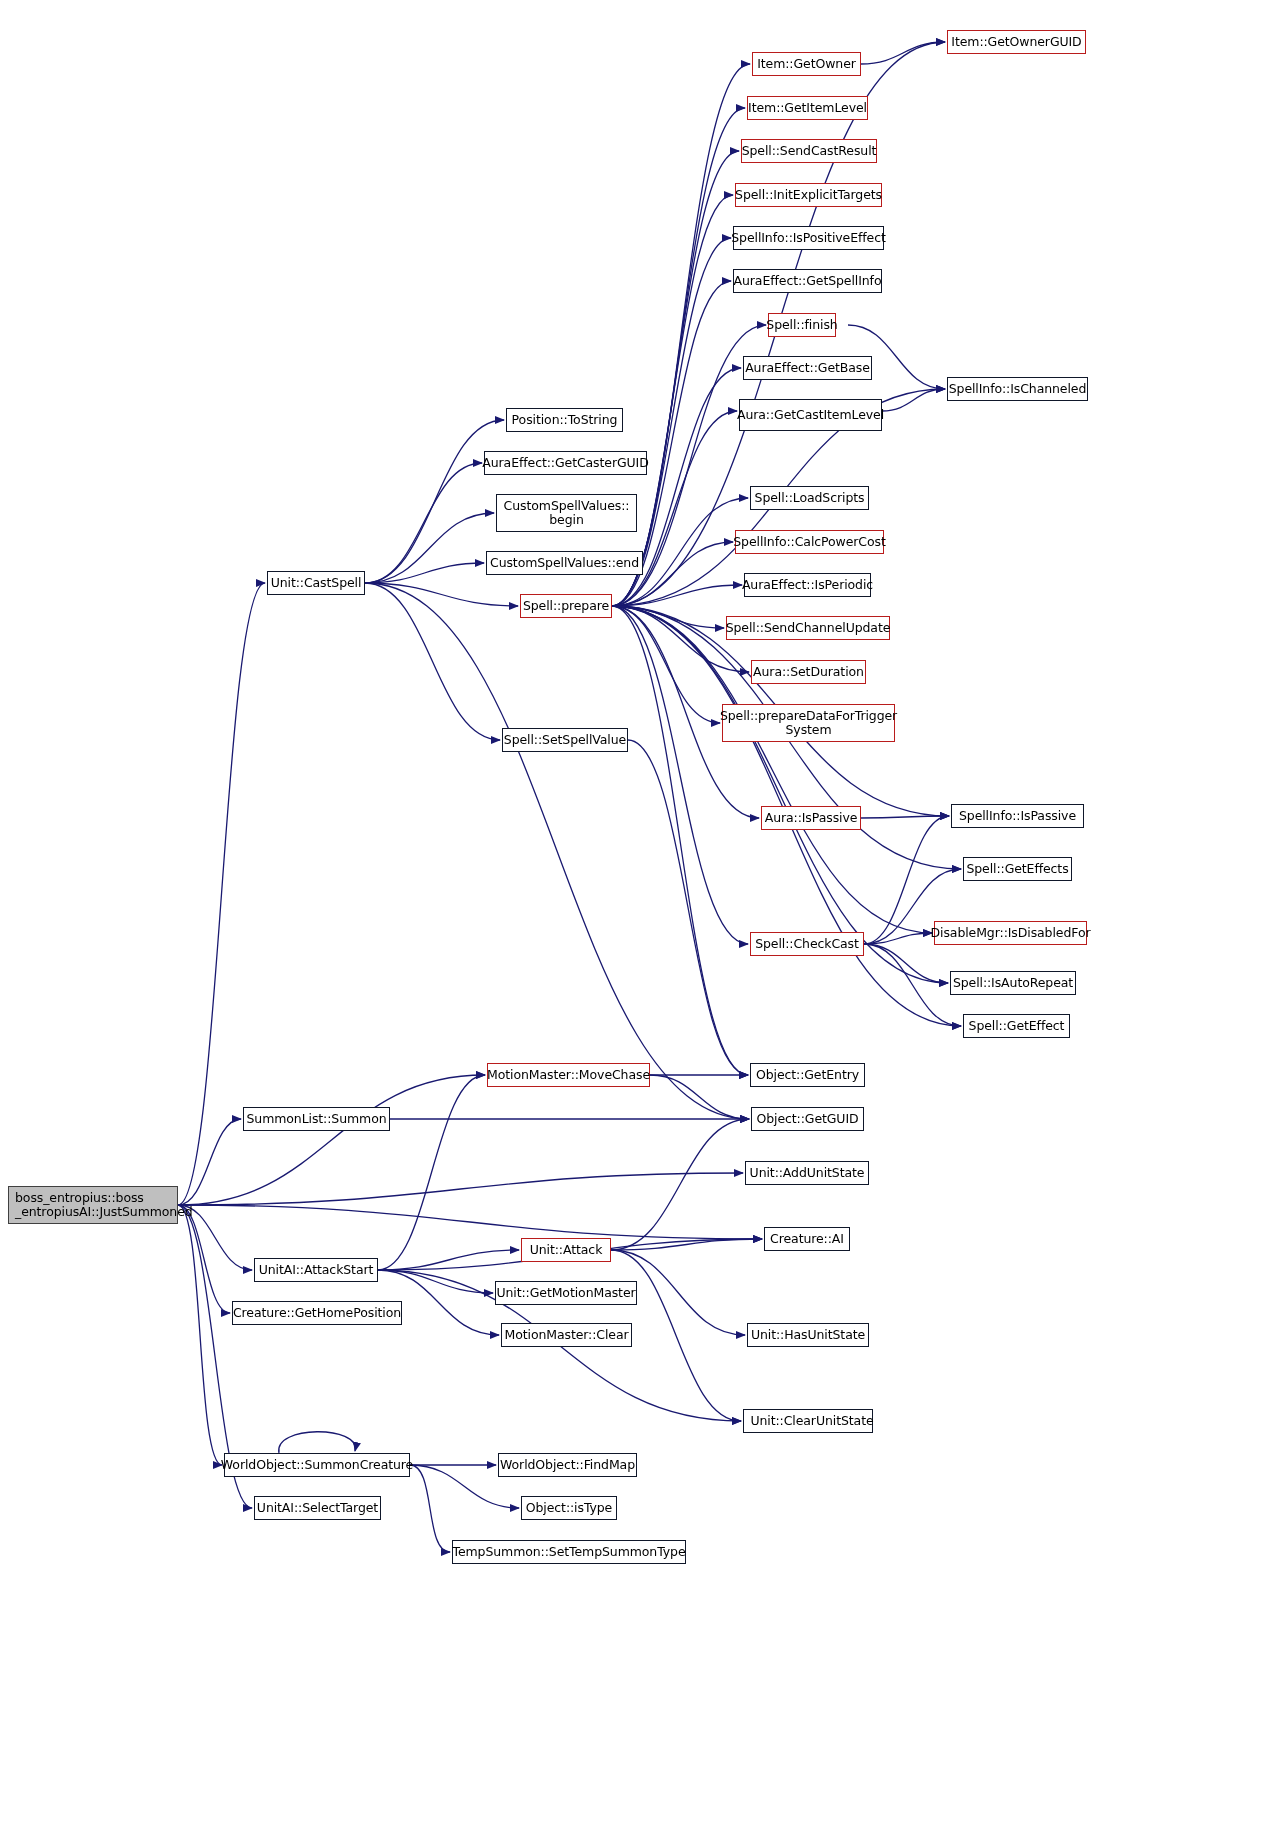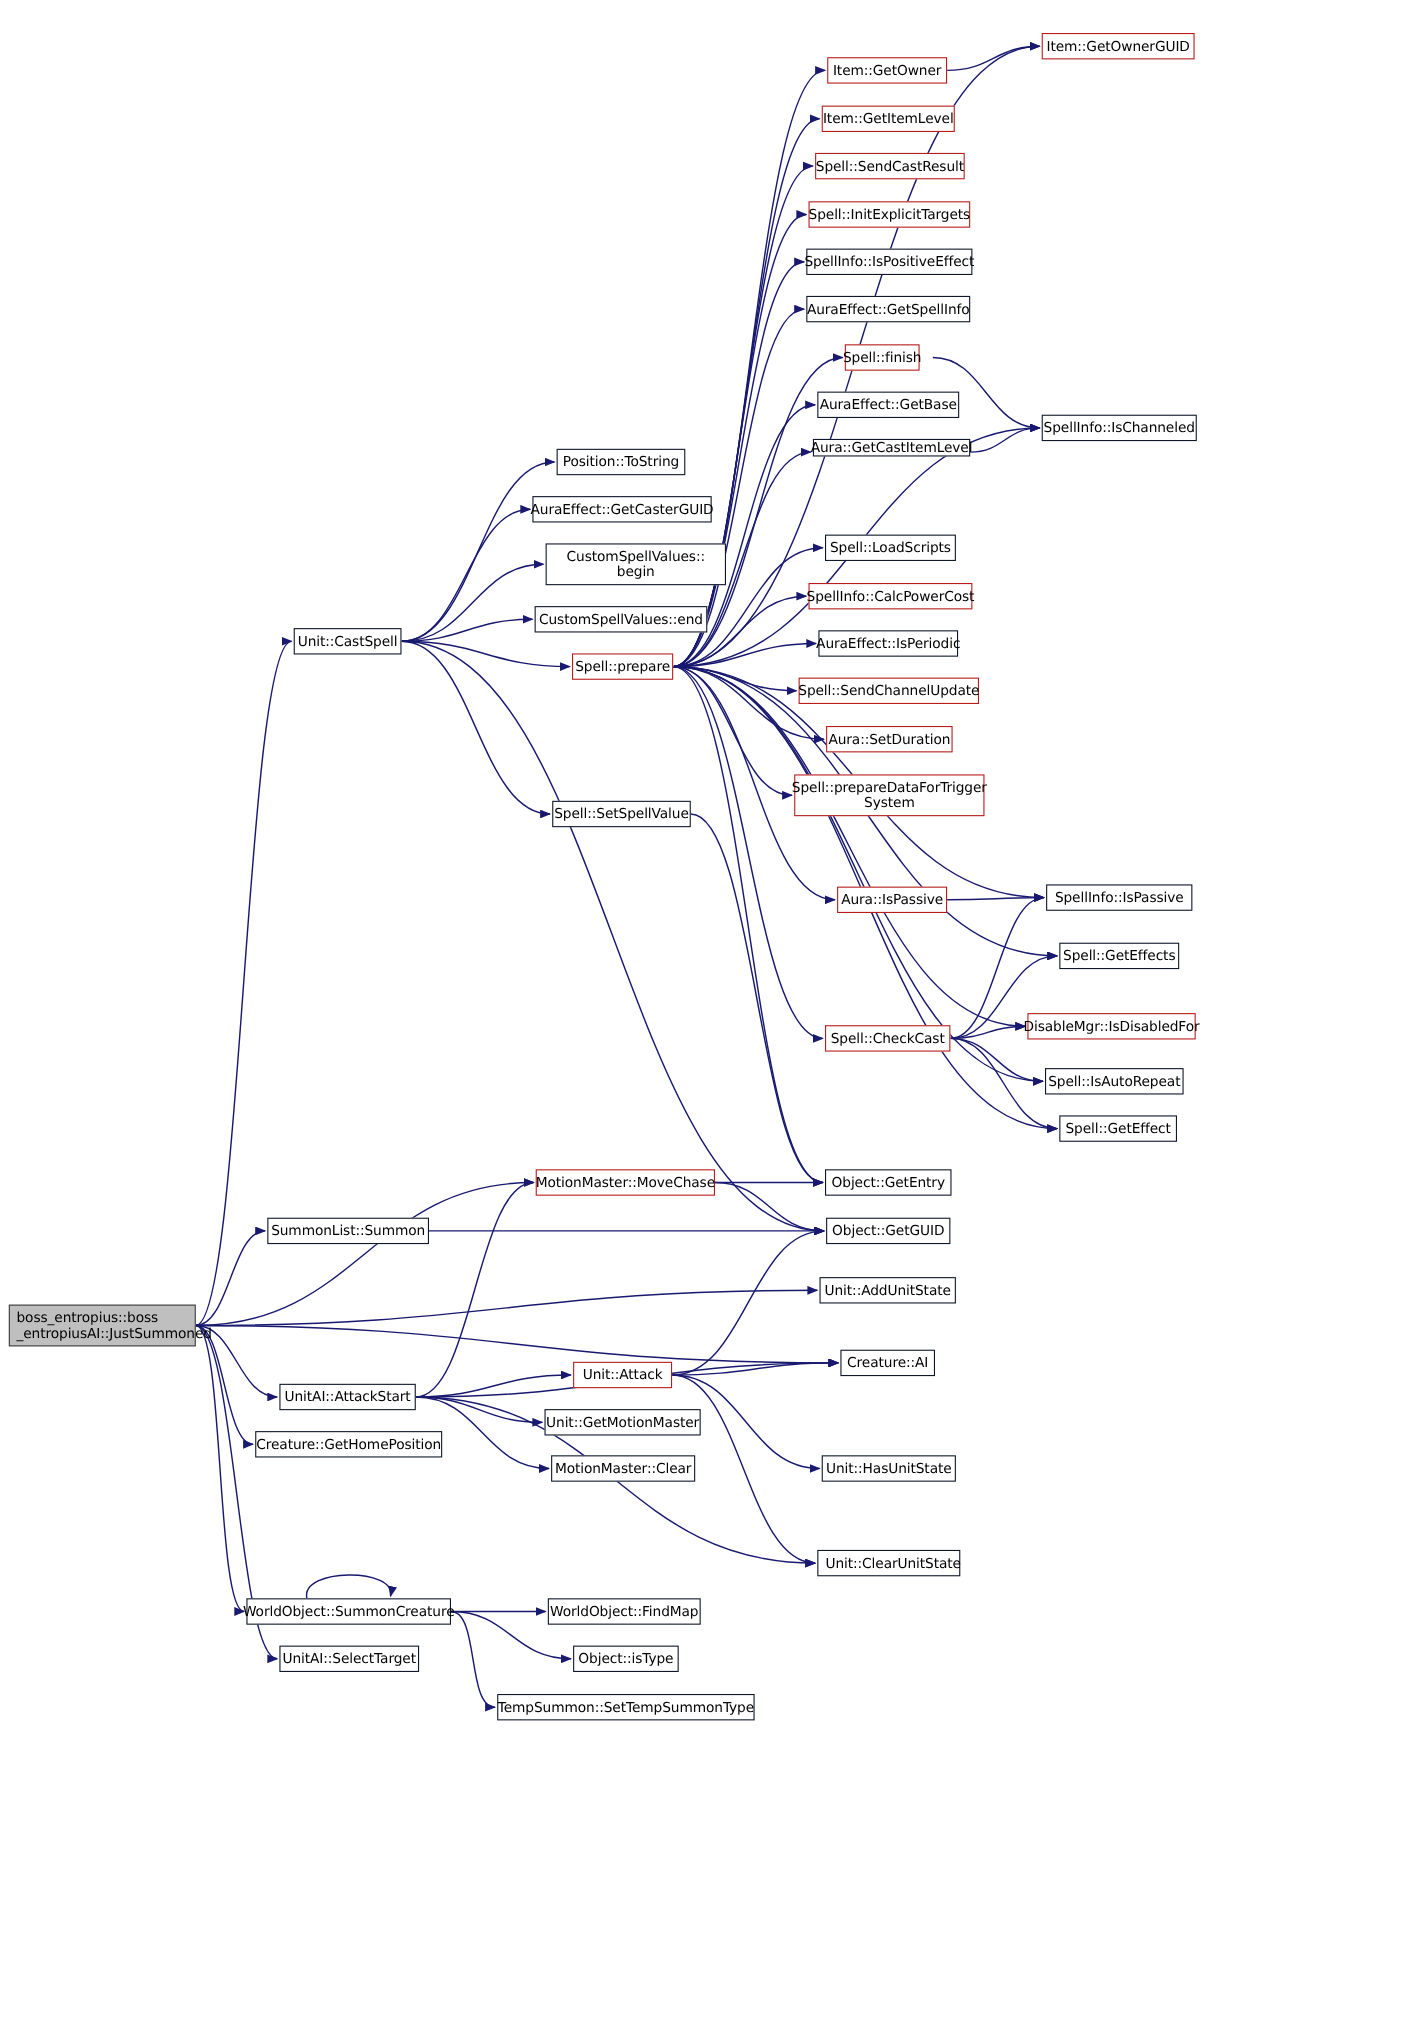--- a/index.html
+++ b/index.html
@@ -132,35 +132,35 @@
         <path d="M410,1465 C462.32,1465 466.68,1508 519,1508" marker-end="url(#arrow)"></path>
         <path d="M410,1465 C436,1465 424,1552 450,1552" marker-end="url(#arrow)"></path>
       </g>
   </svg>
   <div id="node-layer">
       <div class="node root" style="left: 8px; top: 1186px; width: 170px; height: 38px;">boss_entropius::boss
 _entropiusAI::JustSummoned</div>
       <div class="node" style="left: 267px; top: 571px; width: 98px; height: 24px;">Unit::CastSpell</div>
       <div class="node" style="left: 506px; top: 408px; width: 117px; height: 24px;">Position::ToString</div>
       <div class="node" style="left: 484px; top: 451px; width: 163px; height: 24px;">AuraEffect::GetCasterGUID</div>
-      <div class="node" style="left: 496px; top: 494px; width: 164px; height: 38px;">CustomSpellValues::
+      <div class="node" style="left: 496px; top: 494px; width: 141px; height: 38px;">CustomSpellValues::
 begin</div>
       <div class="node" style="left: 486px; top: 551px; width: 157px; height: 24px;">CustomSpellValues::end</div>
       <div class="node red" style="left: 520px; top: 594px; width: 92px; height: 24px;">Spell::prepare</div>
       <div class="node" style="left: 502px; top: 728px; width: 126px; height: 24px;">Spell::SetSpellValue</div>
       <div class="node red" style="left: 947px; top: 30px; width: 139px; height: 24px;">Item::GetOwnerGUID</div>
       <div class="node red" style="left: 752px; top: 52px; width: 109px; height: 24px;">Item::GetOwner</div>
       <div class="node red" style="left: 747px; top: 96px; width: 121px; height: 24px;">Item::GetItemLevel</div>
       <div class="node red" style="left: 741px; top: 139px; width: 136px; height: 24px;">Spell::SendCastResult</div>
       <div class="node red" style="left: 735px; top: 183px; width: 147px; height: 24px;">Spell::InitExplicitTargets</div>
       <div class="node" style="left: 733px; top: 226px; width: 151px; height: 24px;">SpellInfo::IsPositiveEffect</div>
       <div class="node" style="left: 733px; top: 269px; width: 149px; height: 24px;">AuraEffect::GetSpellInfo</div>
       <div class="node red" style="left: 768px; top: 313px; width: 68px; height: 24px;">Spell::finish</div>
       <div class="node" style="left: 743px; top: 356px; width: 129px; height: 24px;">AuraEffect::GetBase</div>
-      <div class="node" style="left: 739px; top: 399px; width: 143px; height: 16px;">Aura::GetCastItemLevel</div>
+      <div class="node" style="left: 739px; top: 399px; width: 143px; height: 32px;">Aura::GetCastItemLevel</div>
       <div class="node" style="left: 947px; top: 377px; width: 141px; height: 24px;">SpellInfo::IsChanneled</div>
       <div class="node" style="left: 750px; top: 486px; width: 119px; height: 24px;">Spell::LoadScripts</div>
       <div class="node red" style="left: 735px; top: 530px; width: 149px; height: 24px;">SpellInfo::CalcPowerCost</div>
       <div class="node" style="left: 744px; top: 573px; width: 127px; height: 24px;">AuraEffect::IsPeriodic</div>
       <div class="node red" style="left: 726px; top: 616px; width: 164px; height: 24px;">Spell::SendChannelUpdate</div>
       <div class="node red" style="left: 751px; top: 660px; width: 115px; height: 24px;">Aura::SetDuration</div>
       <div class="node red" style="left: 722px; top: 704px; width: 173px; height: 38px;">Spell::prepareDataForTrigger
 System</div>
       <div class="node red" style="left: 761px; top: 806px; width: 100px; height: 24px;">Aura::IsPassive</div>
       <div class="node" style="left: 951px; top: 804px; width: 133px; height: 24px;">SpellInfo::IsPassive</div>

